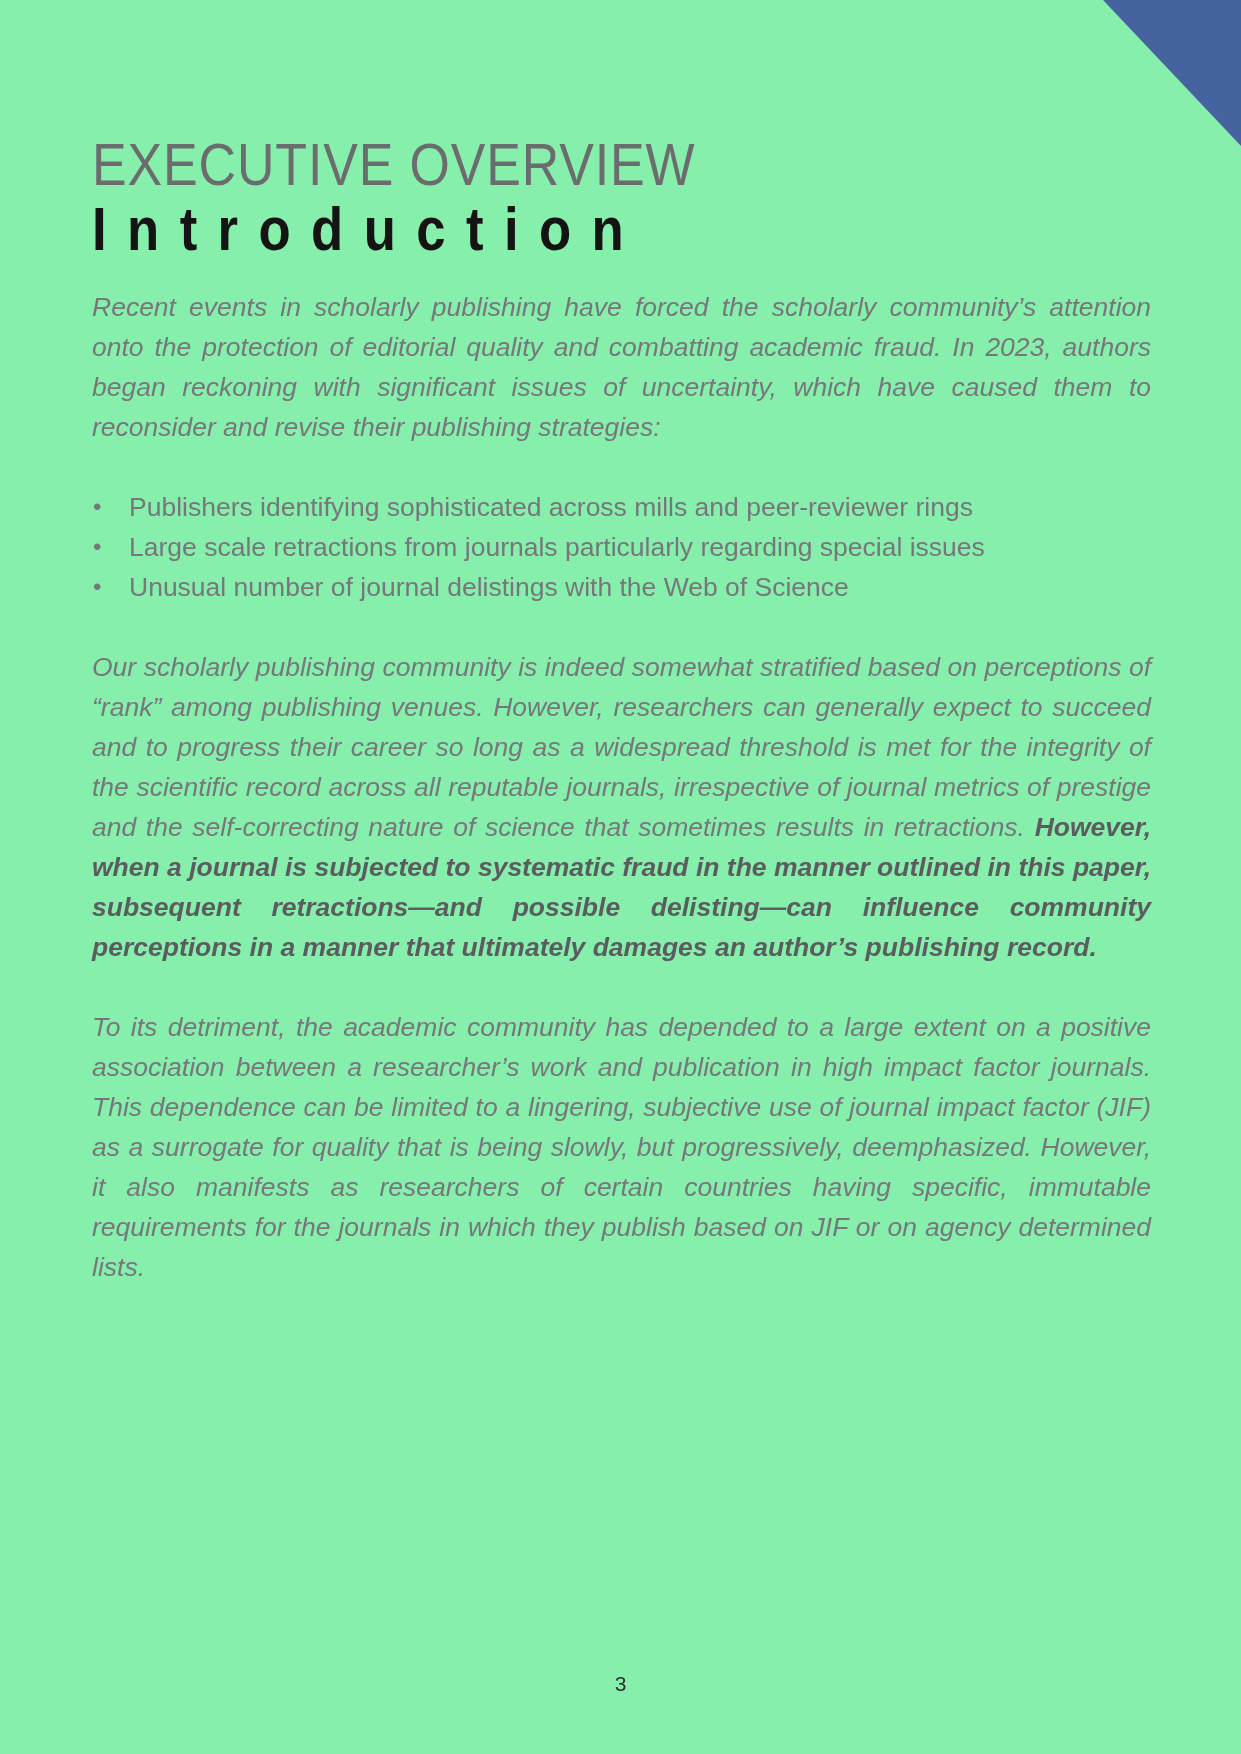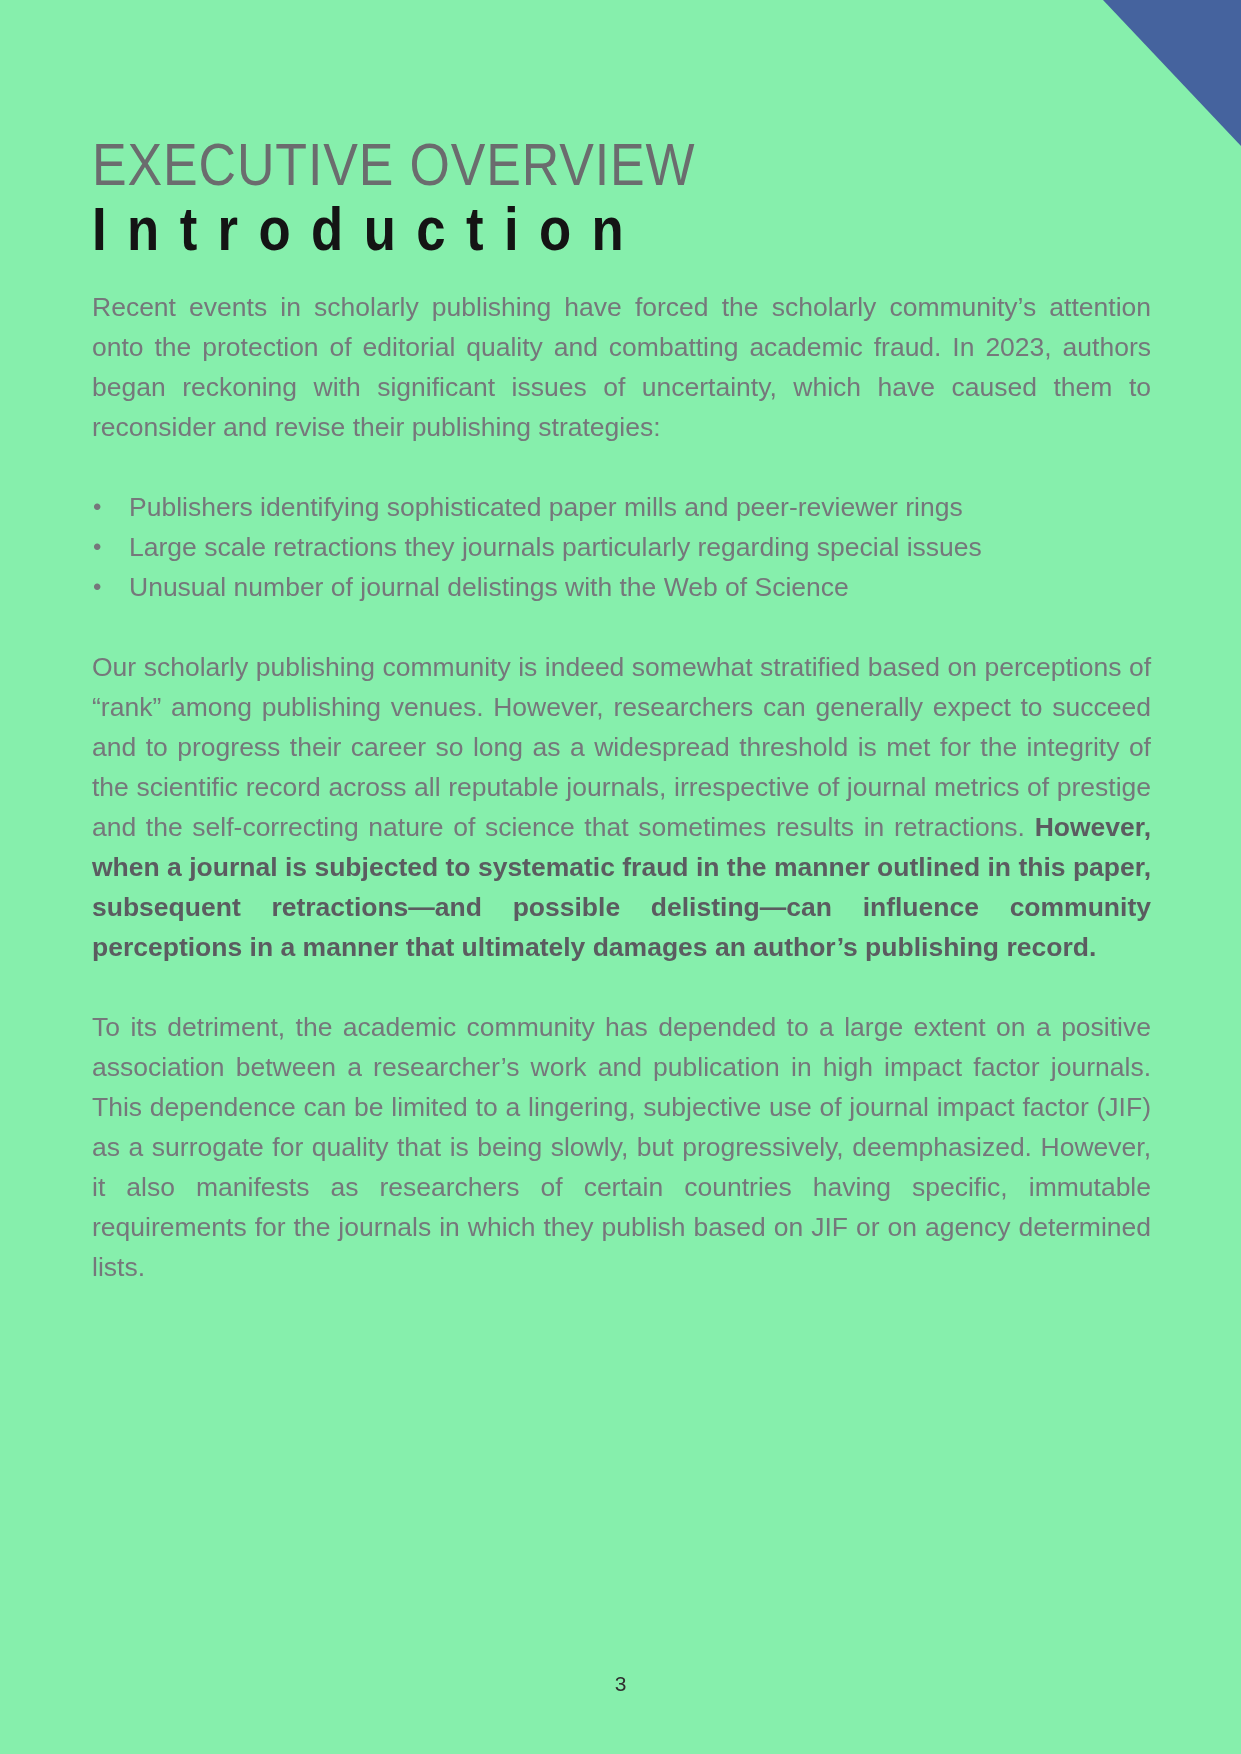--- a/index.html
+++ b/index.html
@@ -53,20 +53,21 @@
     transform: scaleX(0.85);
     transform-origin: left top;
   }
   .para {
     margin: 0 0 40px 0;
     font-size: 26.5px;
     line-height: 40px;
     color: #76777B;
     text-align: justify;
     text-justify: inter-word;
+    font-style: italic;
   }
   .para-intro {
     margin-top: 26px;
   }
   .bold-run {
     font-weight: 700;
     color: #5B5C60;
   }
   .bullet-list {
     margin: 0 0 40px 0;
@@ -107,25 +108,25 @@
 
     <h1 class="kicker">EXECUTIVE OVERVIEW</h1>
 
     <h2 class="title">Introduction</h2>
 
     <p class="para para-intro">Recent events in scholarly publishing have forced the scholarly community’s attention onto the protection of editorial quality and combatting academic fraud. In 2023, authors began reckoning with significant issues of uncertainty, which have caused them to reconsider and revise their publishing strategies:</p>
 
     <ul class="bullet-list">
       <li>
         <span class="bullet-dot">•</span>
-        <span>Publishers identifying sophisticated paper mills and peer-reviewer rings</span>
+        <span>Publishers identifying sophisticated across mills and peer-reviewer rings</span>
       </li>
       <li>
         <span class="bullet-dot">•</span>
-        <span>Large scale retractions they journals particularly regarding special issues</span>
+        <span>Large scale retractions from journals particularly regarding special issues</span>
       </li>
       <li>
         <span class="bullet-dot">•</span>
         <span>Unusual number of journal delistings with the Web of Science</span>
       </li>
     </ul>
 
     <p class="para"><span>Our scholarly publishing community is indeed somewhat stratified based on perceptions of “rank” among publishing venues. However, researchers can generally expect to succeed and to progress their career so long as a widespread threshold is met for the integrity of the scientific record across all reputable journals, irrespective of journal metrics of prestige and the self-correcting nature of science that sometimes results in retractions. </span><span class="bold-run">However, when a journal is subjected to systematic fraud in the manner outlined in this paper, subsequent retractions—and possible delisting—can influence community perceptions in a manner that ultimately damages an author’s publishing record.</span></p>
 
     <p class="para">To its detriment, the academic community has depended to a large extent on a positive association between a researcher’s work and publication in high impact factor journals. This dependence can be limited to a lingering, subjective use of journal impact factor (JIF) as a surrogate for quality that is being slowly, but progressively, deemphasized. However, it also manifests as researchers of certain countries having specific, immutable requirements for the journals in which they publish based on JIF or on agency determined lists.</p>

